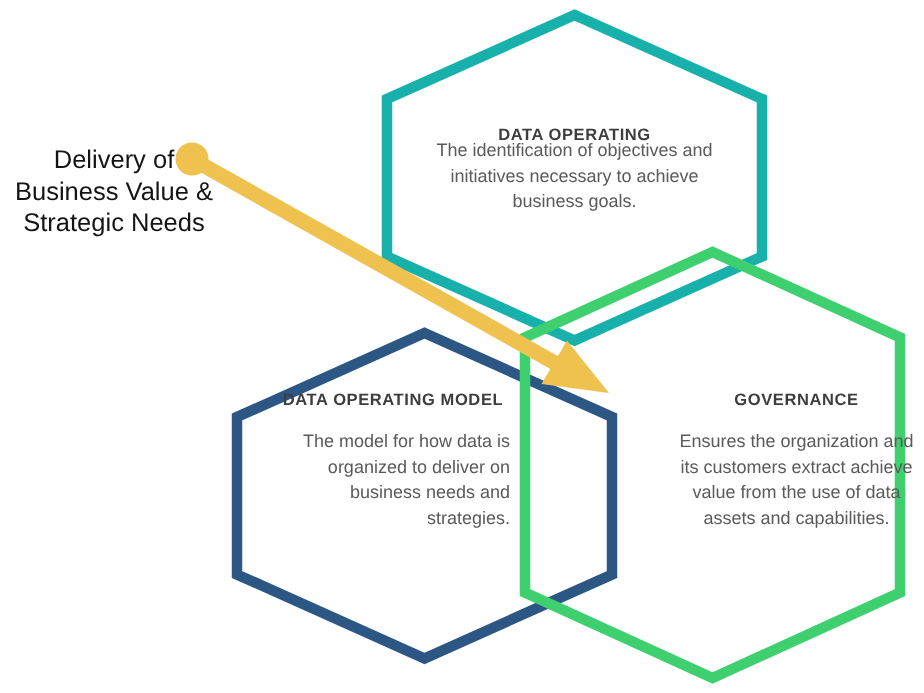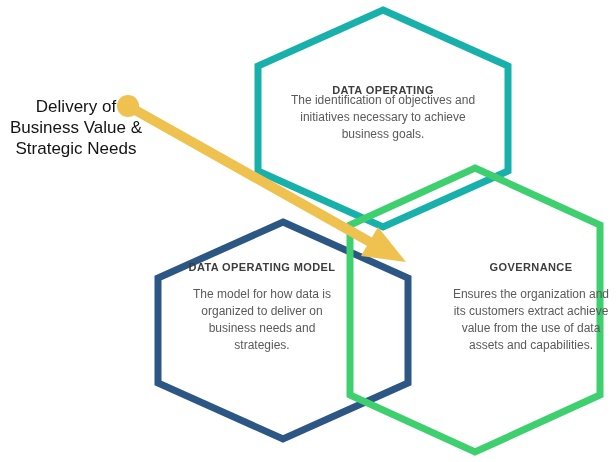--- a/index.html
+++ b/index.html
@@ -53,21 +53,21 @@
     width: 152px;
     text-align: center;
     font-size: 17px;
     line-height: 21px;
     color: #141414;
     white-space: pre-line;
   }
   .title-strategy  { left: 283px; top: 84px;  width: 200px; }
   .body-strategy   { left: 290px; top: 92px; width: 186px; }
   .title-operating { left: 162px; top: 261px; width: 200px; }
-  .body-operating  { left: 184px; top: 286px; width: 156px; }
+  .body-operating  { left: 184px; top: 286px; width: 156px; text-align: right; }
   .title-governance{ left: 431px; top: 261px; width: 200px; }
   .body-governance { left: 451px; top: 286px; width: 160px; }
 </style>
 </head>
 <body>
 
 <div class="stage">
 
   <svg class="diagram-svg" viewBox="0 0 616 462" aria-hidden="true">
 

